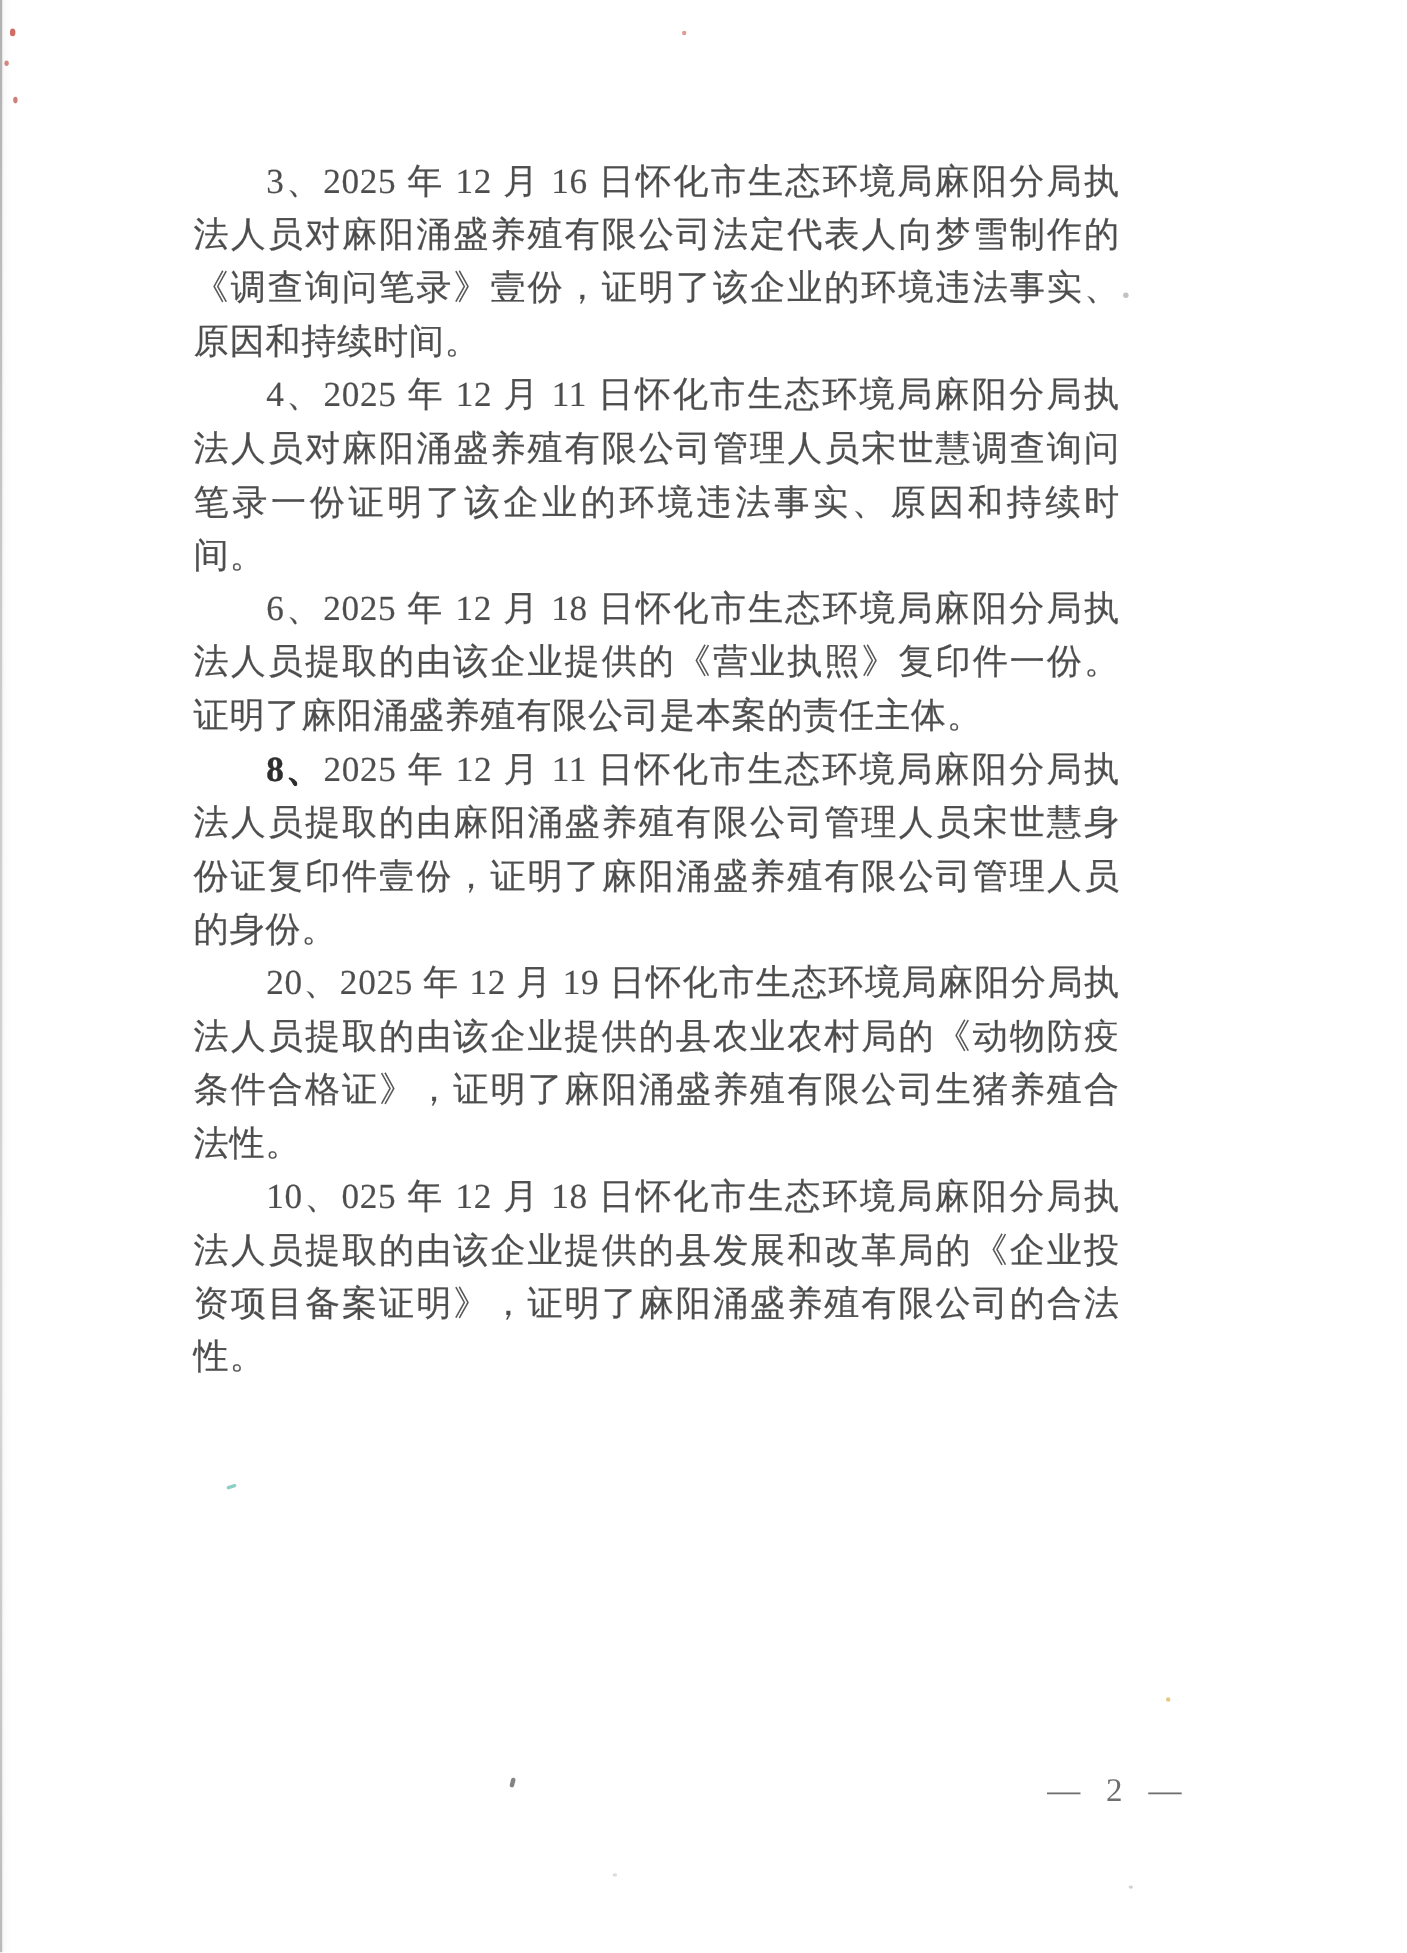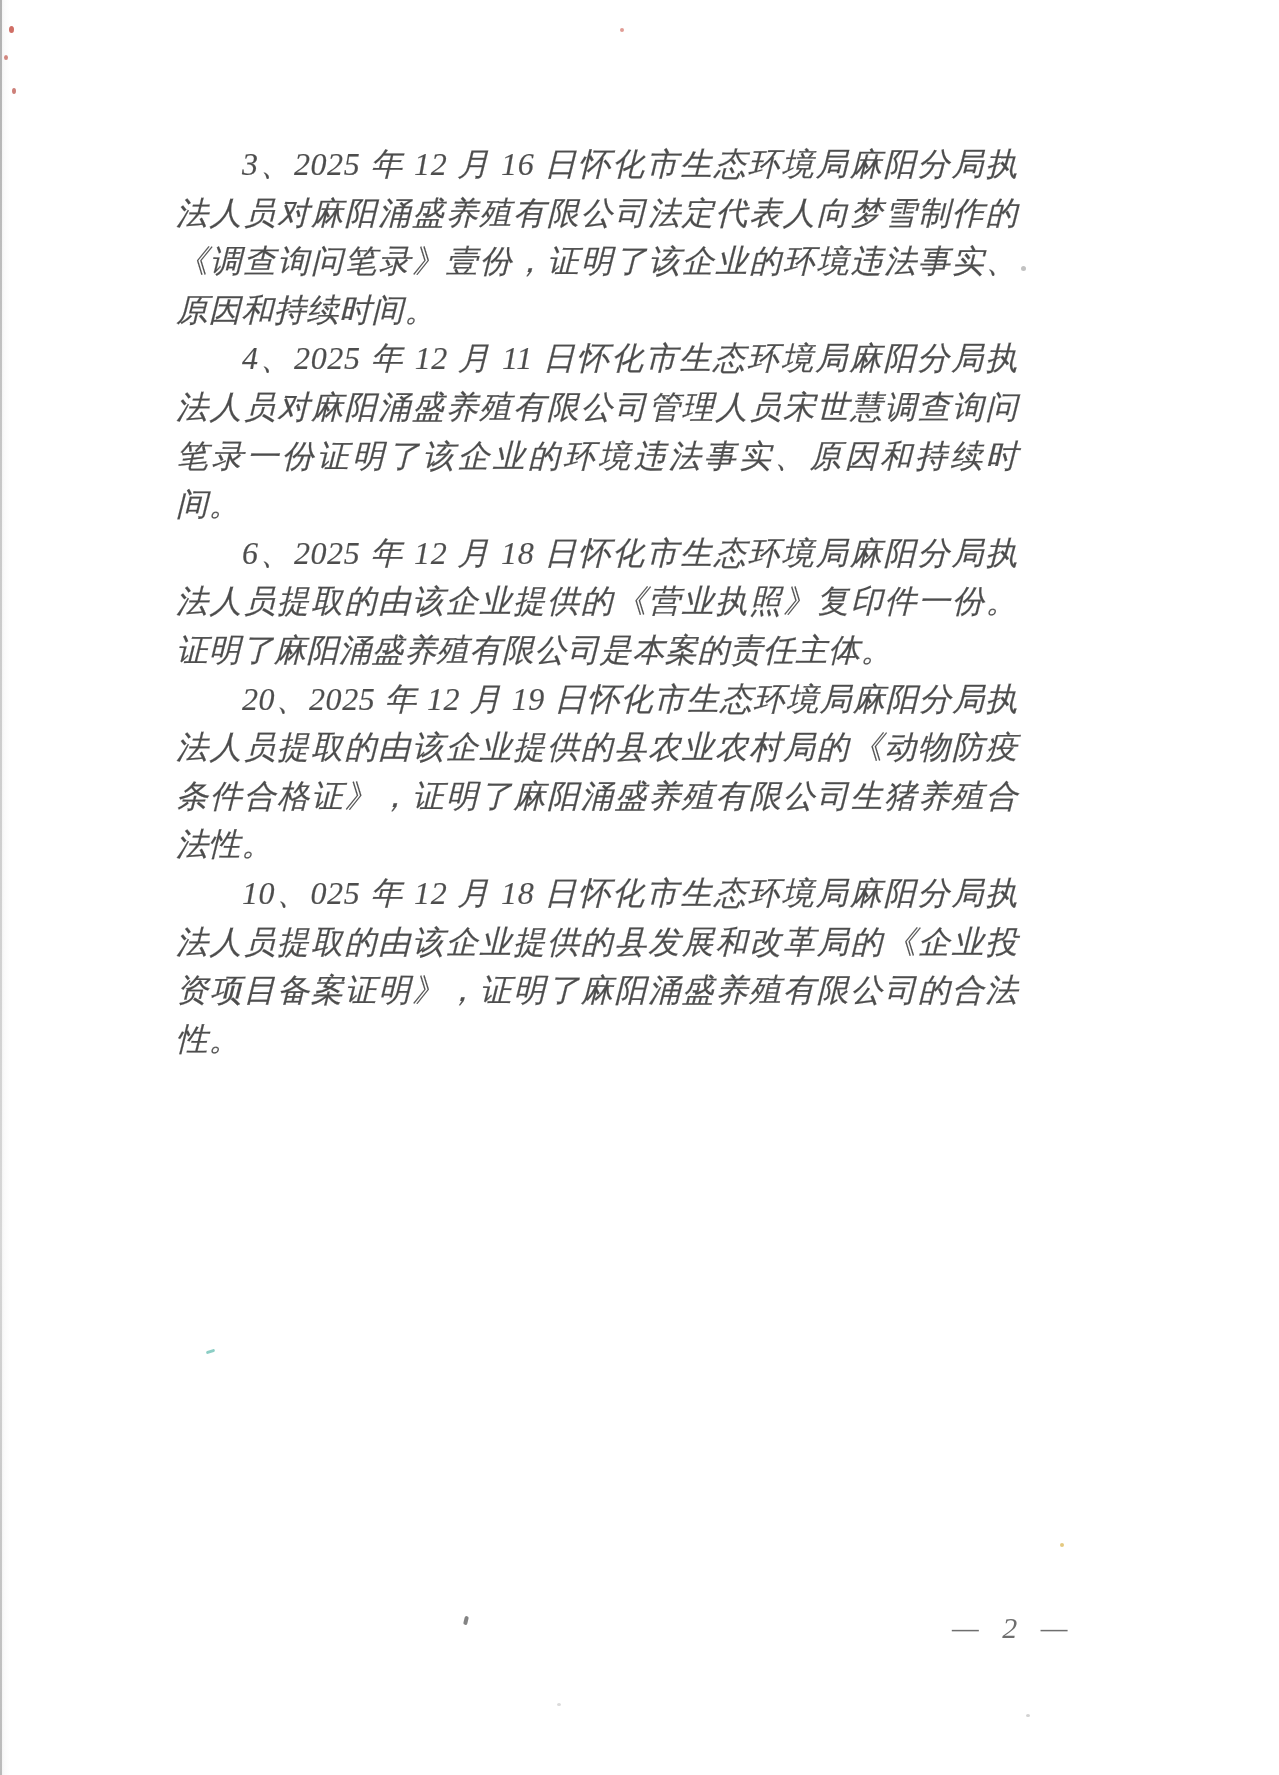--- a/index.html
+++ b/index.html
@@ -11,21 +11,20 @@
     height: 1775px;
     position: relative;
     overflow: hidden;
     background: #ffffff;
     font-family: "Liberation Serif", "DejaVu Serif", serif;
   }
   .scan-page {
     position: absolute;
     inset: 0;
     background: linear-gradient(90deg, #ececec 0px, #fafafa 4px, #ffffff 10px);
-    font-style: italic;
   }
   .scan-edge-line {
     position: absolute;
     left: 0;
     top: 0;
     width: 2px;
     height: 100%;
     background: linear-gradient(180deg, #8f8f8f 0%, #b5b5b5 30%, #c9c9c9 70%, #9e9e9e 100%);
     opacity: 0.65;
   }
@@ -92,20 +91,21 @@
   <div class="doc-body">
 
       <p class="para"><span class="num">3、</span><span>2025 年 12 月 16 日怀化市生态环境局麻阳分局执法人员对麻阳涌盛养殖有限公司法定代表人向梦雪制作的《调查询问笔录》壹份，证明了该企业的环境违法事实、原因和持续时间。</span></p>
 
       <p class="para"><span class="num">4、</span><span>2025 年 12 月 11 日怀化市生态环境局麻阳分局执法人员对麻阳涌盛养殖有限公司管理人员宋世慧调查询问笔录一份证明了该企业的环境违法事实、原因和持续时间。</span></p>
 
 
       <p class="para"><span class="num">6、</span><span>2025 年 12 月 18 日怀化市生态环境局麻阳分局执法人员提取的由该企业提供的《营业执照》复印件一份。证明了麻阳涌盛养殖有限公司是本案的责任主体。</span></p>
 
 
+      <p class="para"><span class="num bold">8、</span><span>2025 年 12 月 11 日怀化市生态环境局麻阳分局执法人员提取的由麻阳涌盛养殖有限公司管理人员宋世慧身份证复印件壹份，证明了麻阳涌盛养殖有限公司管理人员的身份。</span></p>
 
 
       <p class="para"><span class="num">20、</span><span>2025 年 12 月 19 日怀化市生态环境局麻阳分局执法人员提取的由该企业提供的县农业农村局的《动物防疫条件合格证》，证明了麻阳涌盛养殖有限公司生猪养殖合法性。</span></p>
 
       <p class="para"><span class="num">10、</span><span>025 年 12 月 18 日怀化市生态环境局麻阳分局执法人员提取的由该企业提供的县发展和改革局的《企业投资项目备案证明》，证明了麻阳涌盛养殖有限公司的合法性。</span></p>
     </div>
 
   <div class="page-number">— 2 —</div>
 
   <div class="speck speck-red-1"></div>

